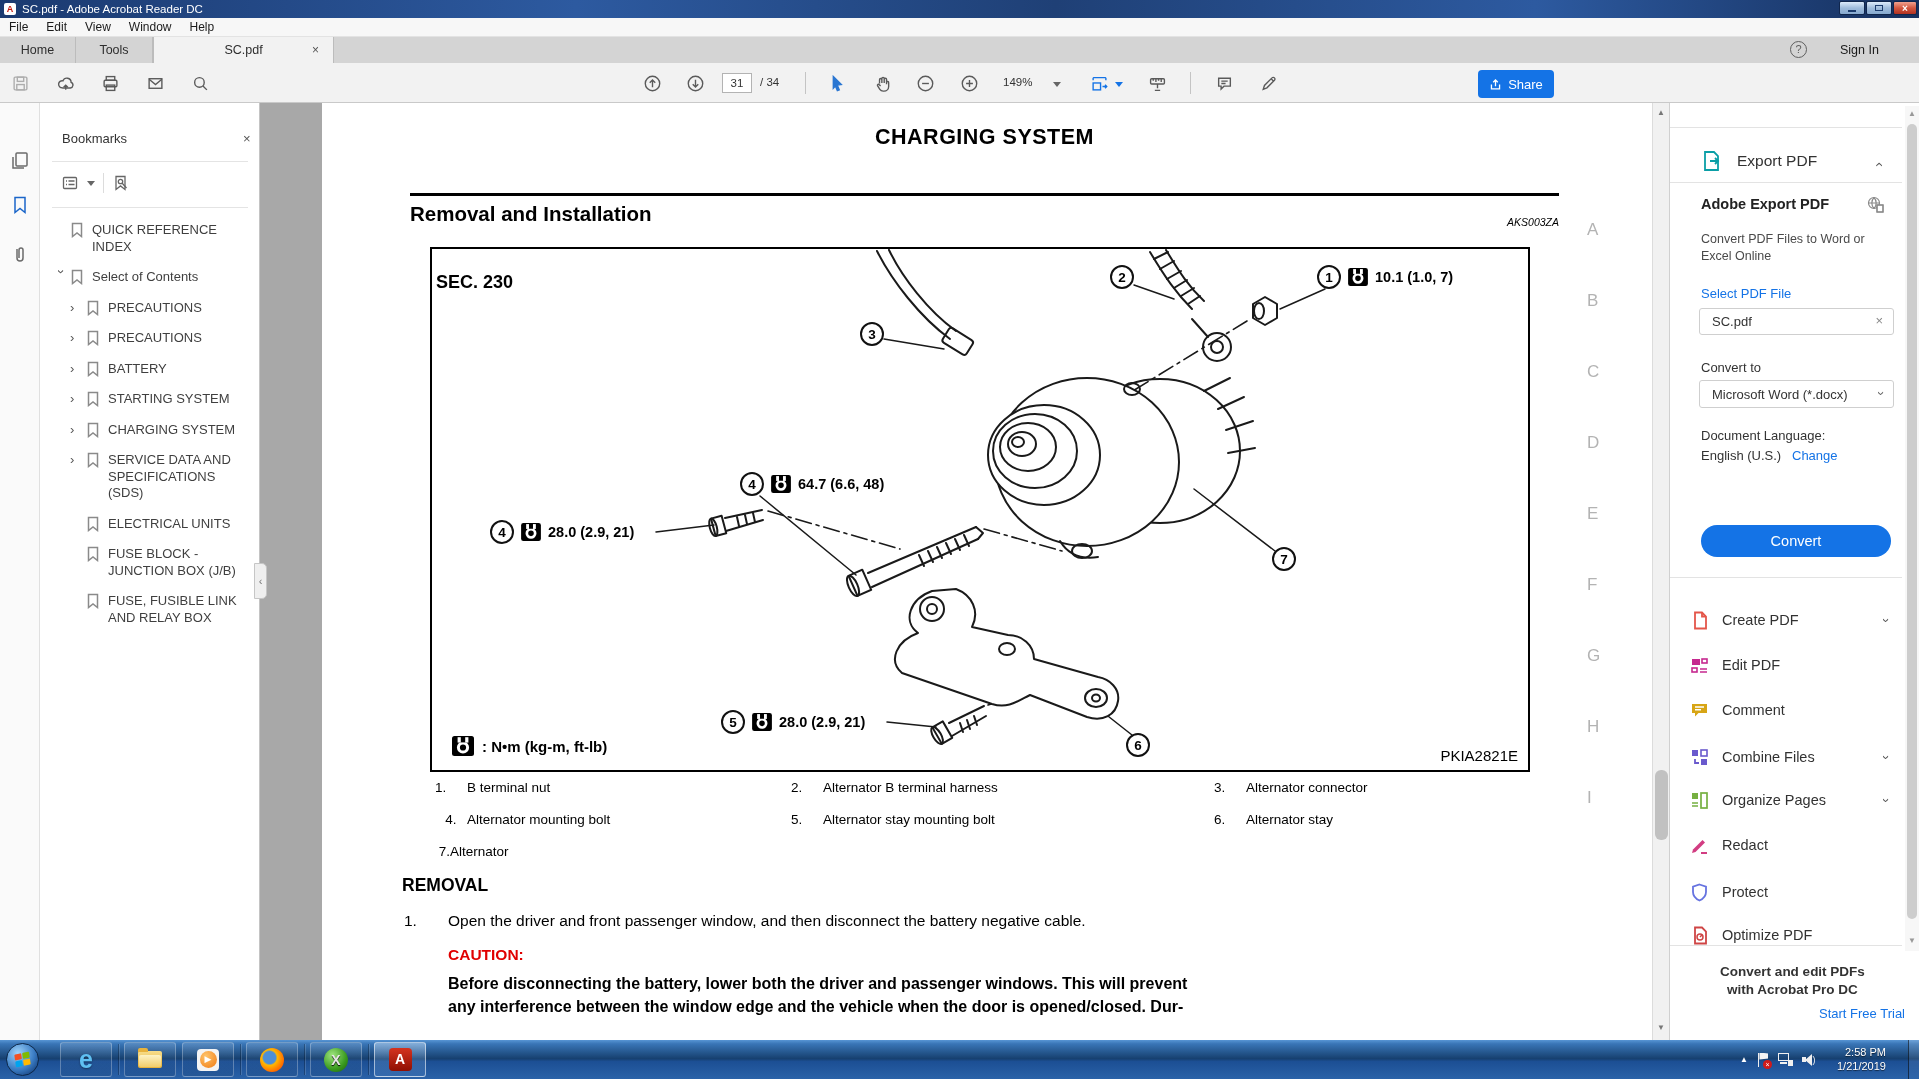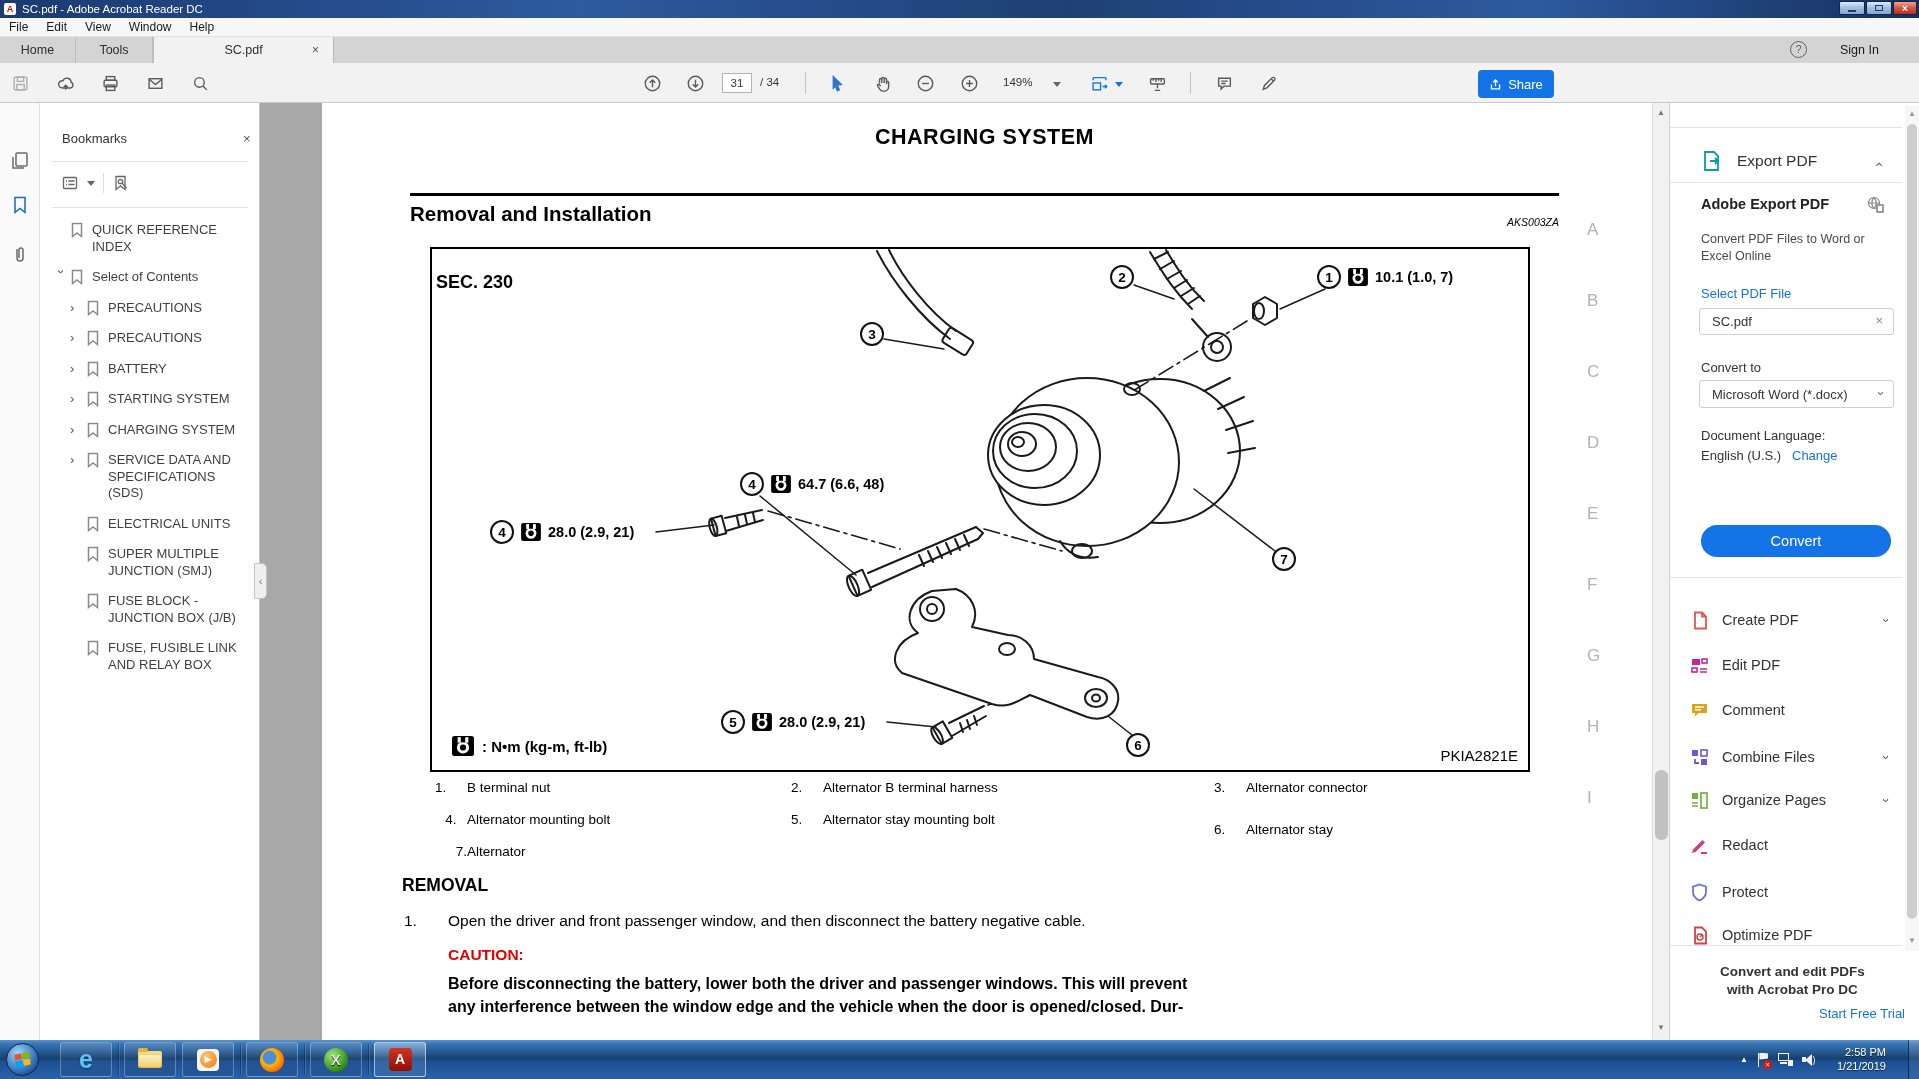--- a/index.html
+++ b/index.html
@@ -413,27 +413,20 @@
           <svg class="bm-ico" viewBox="0 0 14 16">
             <use href="#bkmsym"></use>
           </svg>
           <span class="bm-label">ELECTRICAL UNITS</span>
         </div>
         <div class="bm-row lvl2">
           <span class="bm-chev"></span>
           <svg class="bm-ico" viewBox="0 0 14 16">
             <use href="#bkmsym"></use>
           </svg>
-          <span class="bm-label">SUPER MULTIPLE JUNCTION (SMJ)</span>
-        </div>
-        <div class="bm-row lvl2">
-          <span class="bm-chev"></span>
-          <svg class="bm-ico" viewBox="0 0 14 16">
-            <use href="#bkmsym"></use>
-          </svg>
           <span class="bm-label">FUSE BLOCK - JUNCTION BOX (J/B)</span>
         </div>
         <div class="bm-row lvl2">
           <span class="bm-chev"></span>
           <svg class="bm-ico" viewBox="0 0 14 16">
             <use href="#bkmsym"></use>
           </svg>
           <span class="bm-label">FUSE, FUSIBLE LINK AND RELAY BOX</span>
         </div>
       </div>
@@ -570,22 +563,22 @@
         <span class="legend-text">: N•m (kg-m, ft-lb)</span>
       </div>
     </div>
 
     <div id="parts-list">
         <div class="part abs" style="left: 113px; top: 677px;"><span style="display: inline-block; width: 32px;">1.</span><span>B terminal nut</span></div>
         <div class="part abs" style="left: 469px; top: 677px;"><span style="display: inline-block; width: 32px;">2.</span><span>Alternator B terminal harness</span></div>
         <div class="part abs" style="left: 892px; top: 677px;"><span style="display: inline-block; width: 32px;">3.</span><span>Alternator connector</span></div>
         <div class="part abs" style="left: 113px; top: 709px; text-align: center;"><span style="display: inline-block; width: 32px;">4.</span><span>Alternator mounting bolt</span></div>
         <div class="part abs" style="left: 469px; top: 709px;"><span style="display: inline-block; width: 32px;">5.</span><span>Alternator stay mounting bolt</span></div>
-        <div class="part abs" style="left: 892px; top: 709px; margin-top: 10px;"><span style="display: inline-block; width: 32px;">6.</span><span>Alternator stay</span></div>
-        <div class="part abs" style="left: 113px; top: 741px; text-align: right;"><span style="display: inline-block; width: 32px;">7.</span><span>Alternator</span></div>
+        <div class="part abs" style="left: 892px; top: 709px;"><span style="display: inline-block; width: 32px;">6.</span><span>Alternator stay</span></div>
+        <div class="part abs" style="left: 96px; top: 741px; text-align: right;"><span style="display: inline-block; width: 32px;">7.</span><span>Alternator</span></div>
       </div>
 
     <div class="abs removal">REMOVAL</div>
     <div class="abs stepnum">1.</div>
     <div class="abs steptext">Open the driver and front passenger window, and then disconnect the battery negative cable.</div>
     <div class="abs cautionlab">CAUTION:</div>
     <div class="abs cautionbody" id="caution-body">
         <div>Before disconnecting the battery, lower both the driver and passenger windows. This will prevent</div>
         <div>any interference between the window edge and the vehicle when the door is opened/closed. Dur-</div>
       </div>

